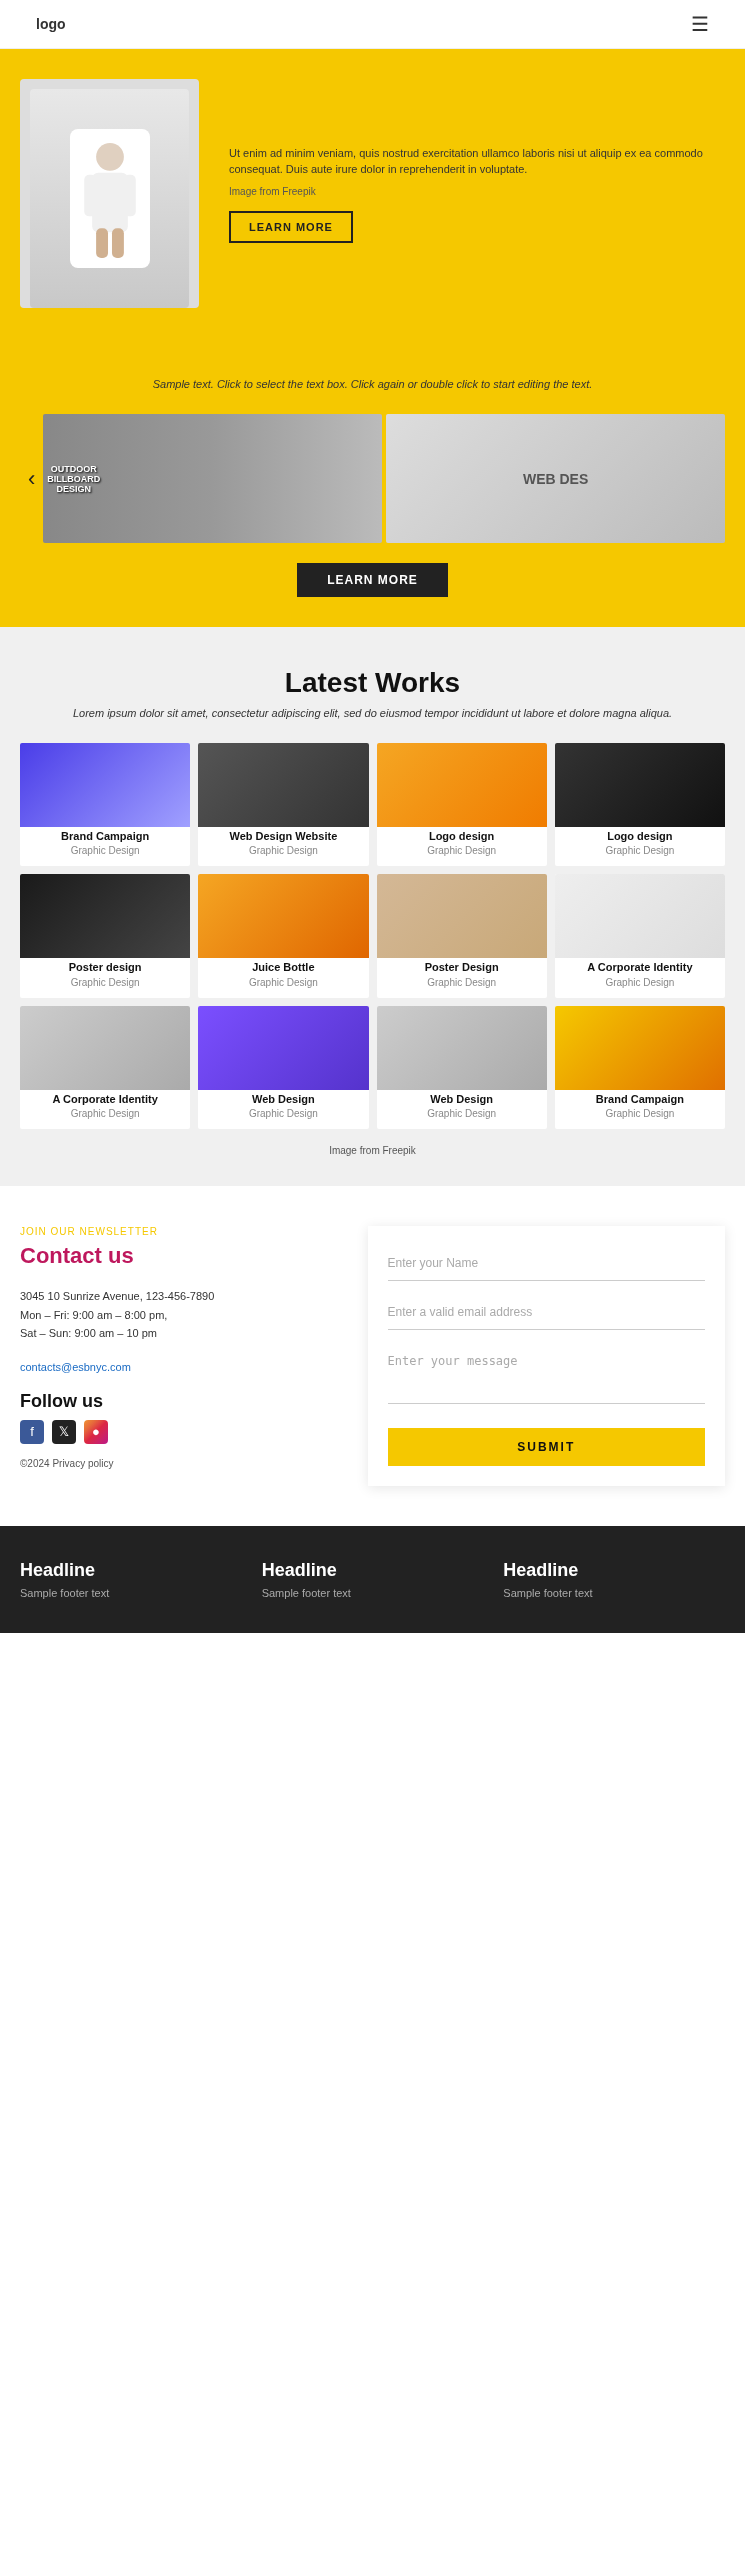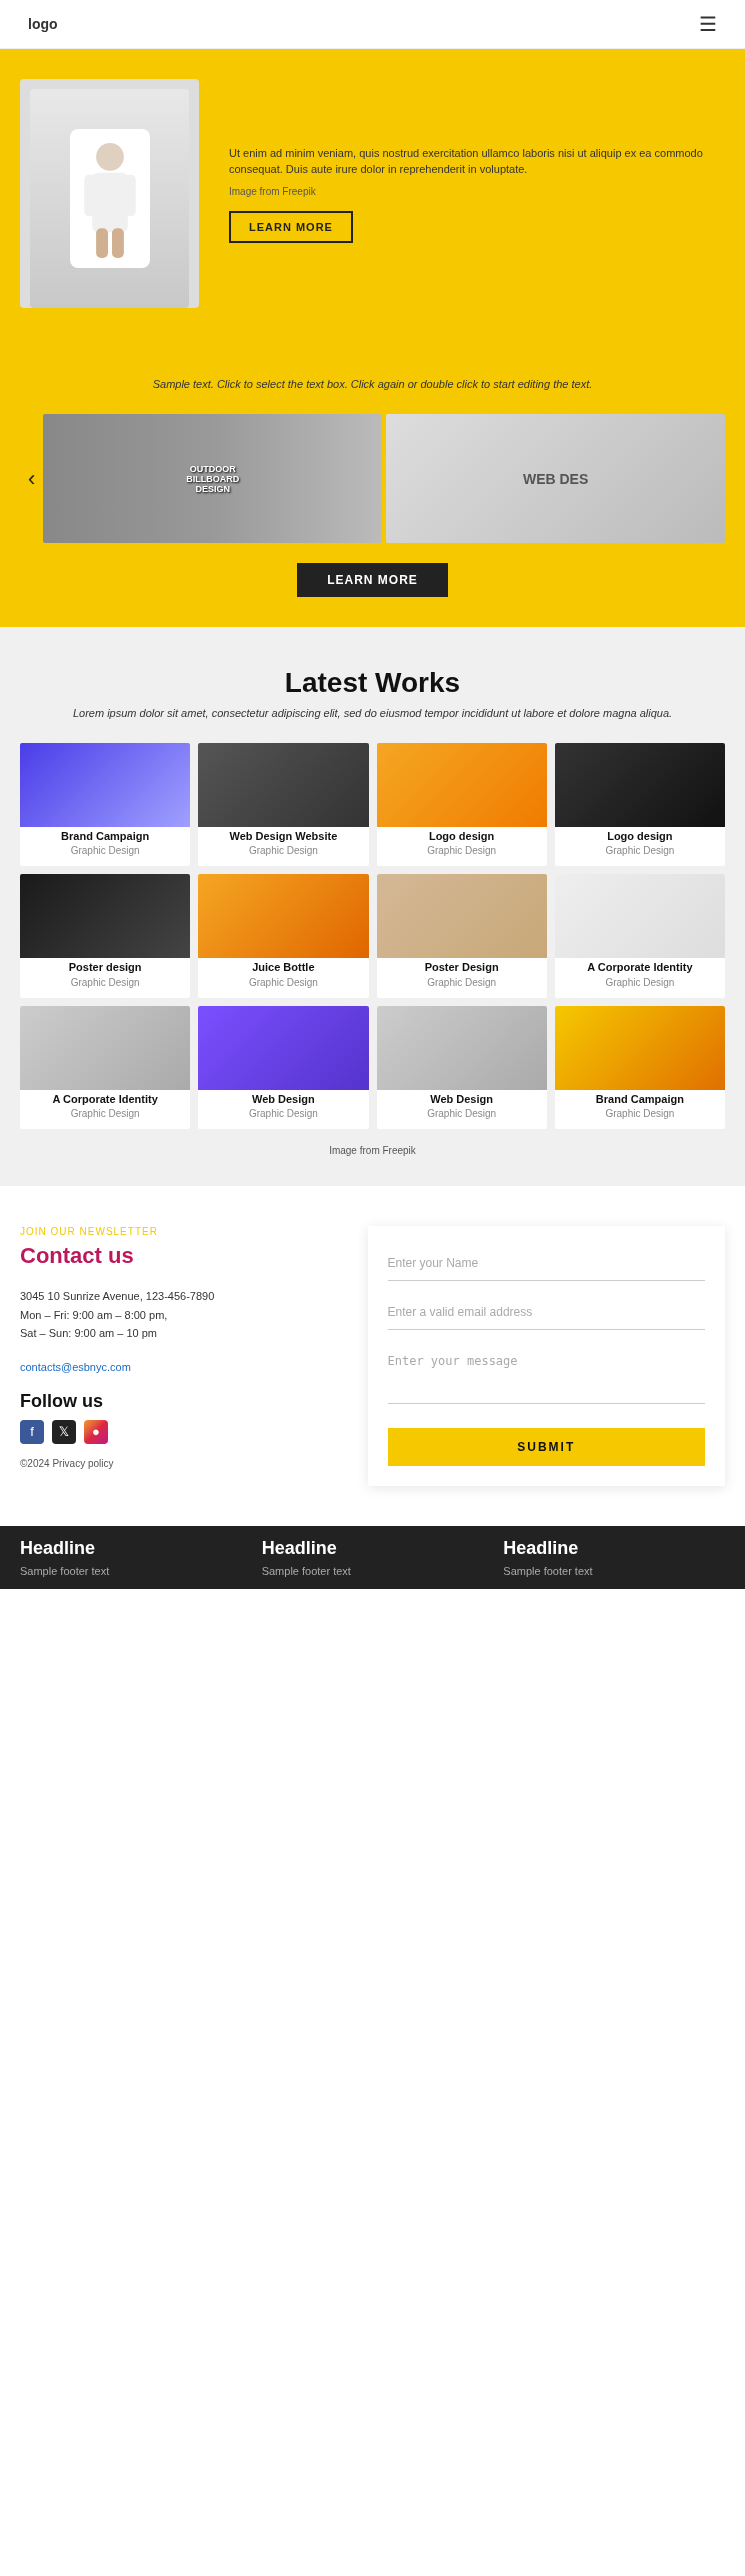--- a/index.html
+++ b/index.html
@@ -1,21 +1,21 @@
 <!DOCTYPE html>
 <html><head>
   <meta charset="utf-8">
   <style>
     * { margin: 0; padding: 0; box-sizing: border-box; }
     body { font-family: Arial, sans-serif; width: 745px; background: #fff; }
 
     
     .header {
       display: flex; justify-content: space-between; align-items: center;
-      padding: 12px 28px; background: #fff; border-bottom: 1px solid #eee;
+      padding: 12px 36px; background: #fff; border-bottom: 1px solid #eee;
     }
     .header-logo { font-size: 14px; color: #333; font-weight: 600; }
     .hamburger { font-size: 20px; color: #333; cursor: pointer; }
 
     
     .hero {
       background: #f5c800; padding: 30px 20px; display: flex; align-items: center;
       gap: 30px; min-height: 278px;
     }
     .hero-image {
@@ -122,28 +122,28 @@
       margin-bottom: 20px; background: transparent; resize: none; height: 60px;
     }
     .contact-textarea::placeholder { color: #aaa; }
     .submit-btn {
       width: 100%; background: #f5c800; border: none; color: #111;
       padding: 12px; font-size: 12px; font-weight: 700; letter-spacing: 2px;
       text-transform: uppercase; cursor: pointer;
     }
 
     
-    .footer-top { background: #222; padding: 12px 20px; display: grid; grid-template-columns: repeat(3, 1fr); gap: 20px; }
+    .footer-top { background: #222; padding: 34px 20px; display: grid; grid-template-columns: repeat(3, 1fr); gap: 20px; }
     .footer-col-title { font-size: 18px; font-weight: 900; color: #fff; margin-bottom: 6px; }
     .footer-col-text { font-size: 11px; color: #aaa; }
 
     
     .carousel-box-1 {
       background: linear-gradient(to right, #888 0%, #999 50%, #bbb 100%);
-      position: relative; display: flex; align-items: center; justify-content: center;
+      position: relative; display: flex; align-items: center; justify-content: flex-start;
     }
     .carousel-box-2 {
       background: linear-gradient(135deg, #ddd 0%, #bbb 100%);
       position: relative; display: flex; align-items: center; justify-content: center;
     }
     .billboard-text { font-size: 9px; font-weight: 700; color: #fff; text-align: center; padding: 4px; text-shadow: 1px 1px 2px #000; }
     .web-des-text { font-size: 14px; font-weight: 900; color: #555; }
   </style>
 </head>
 <body>

